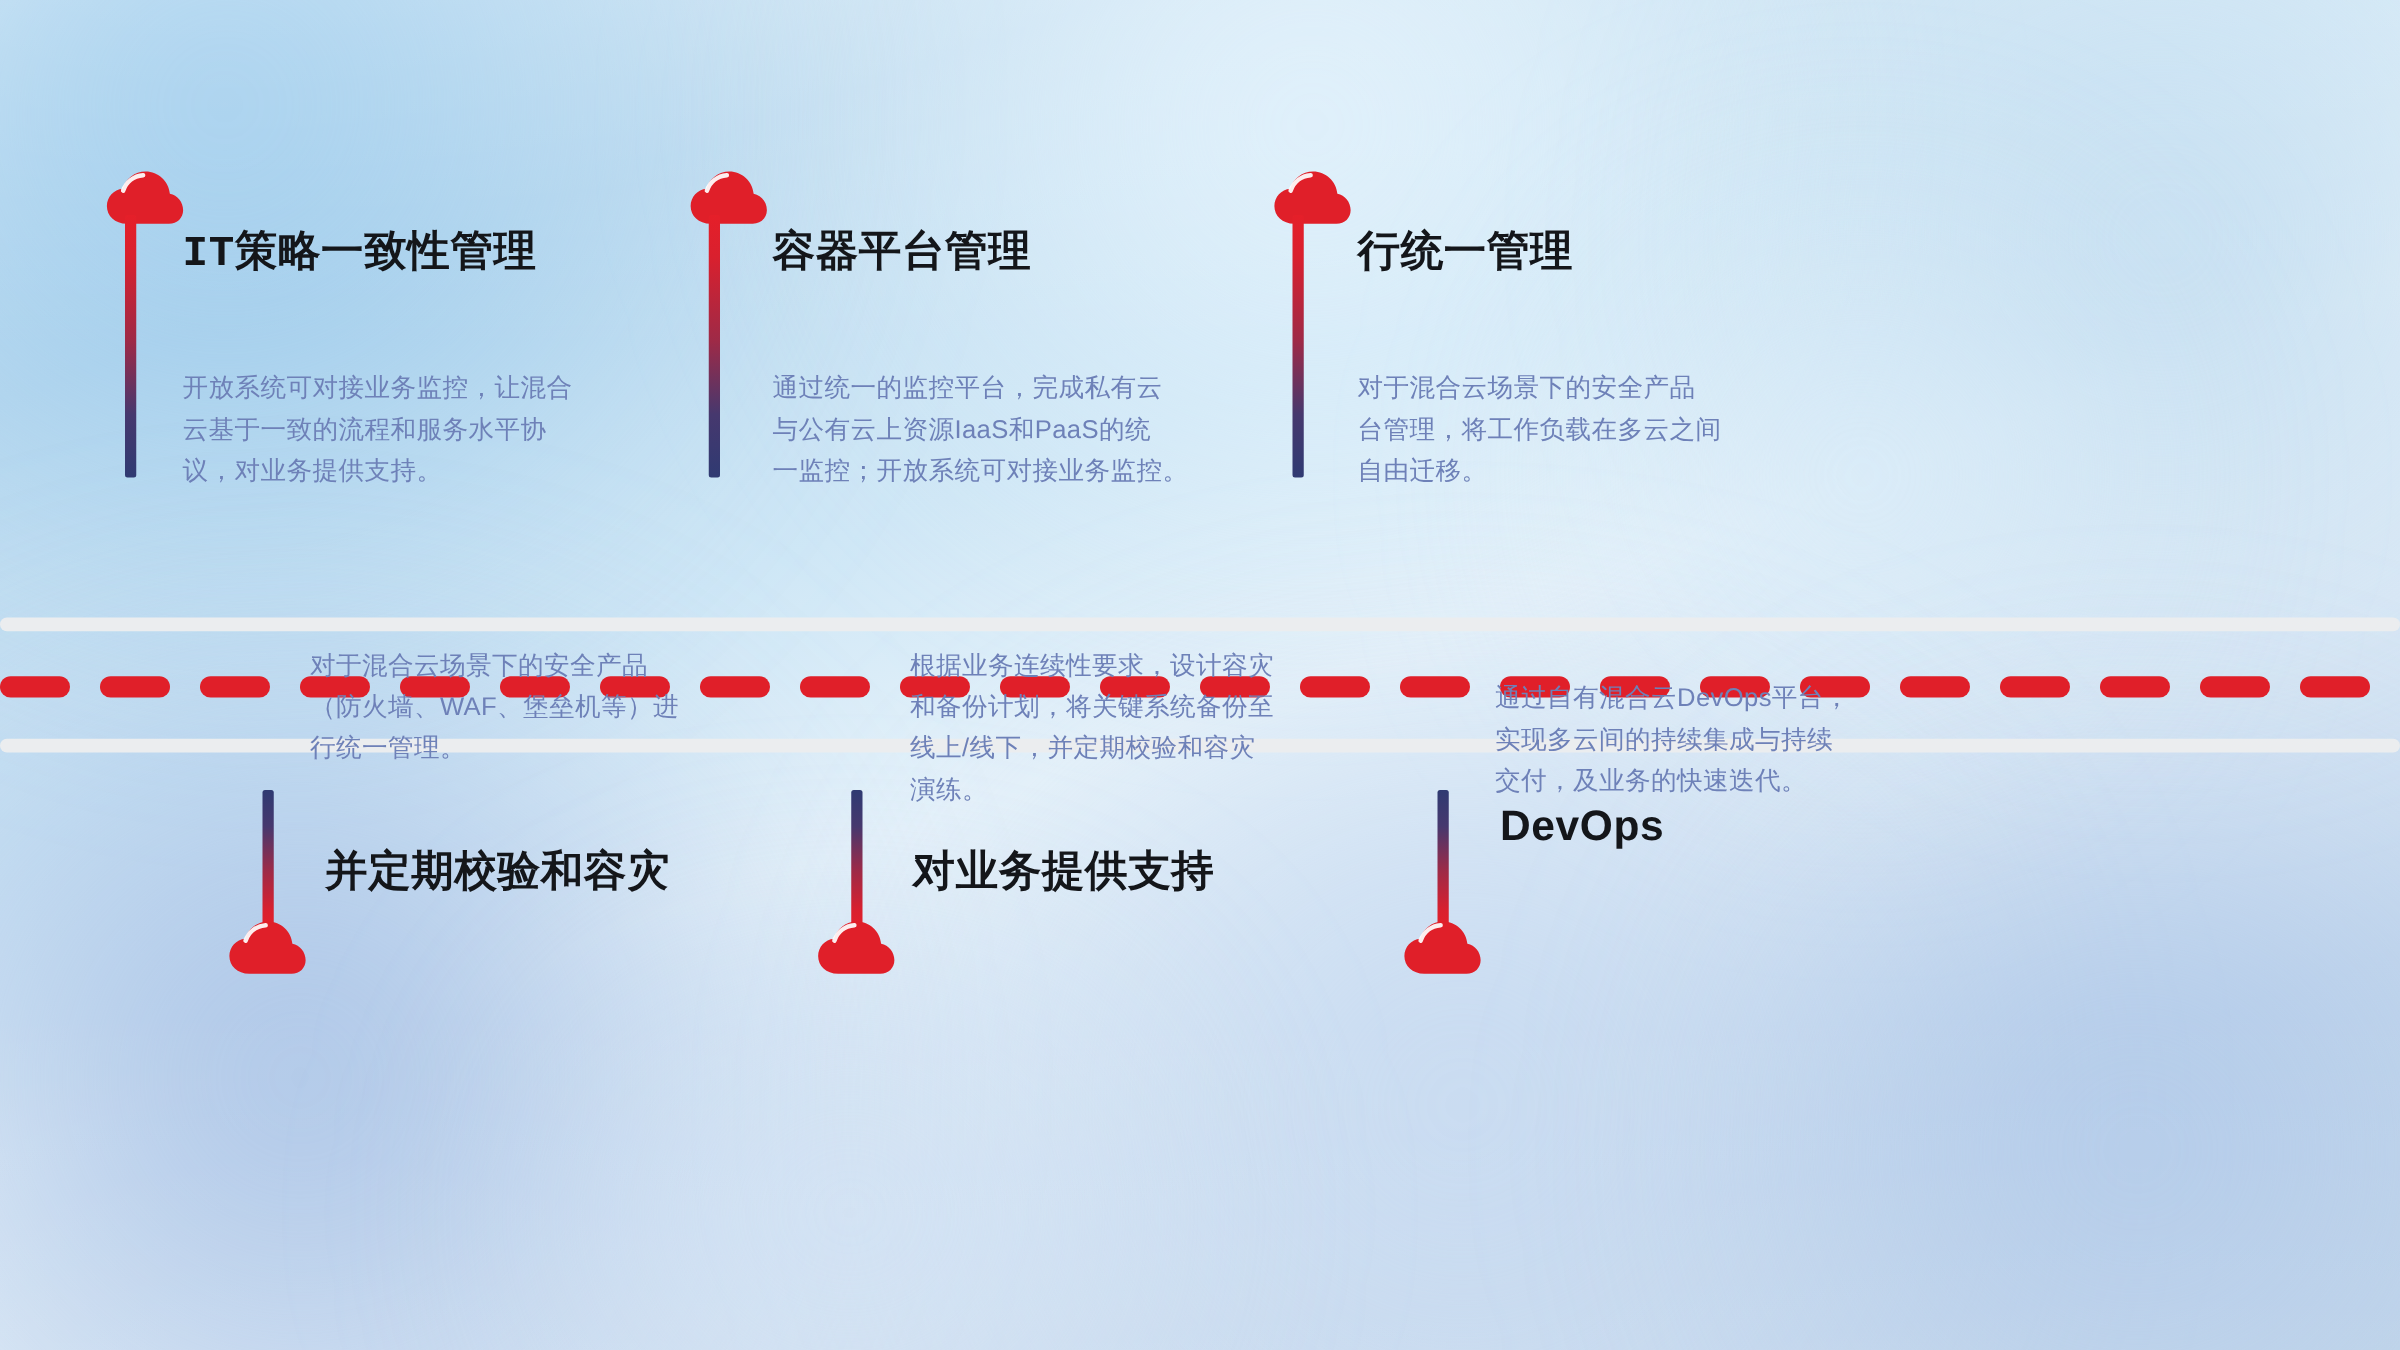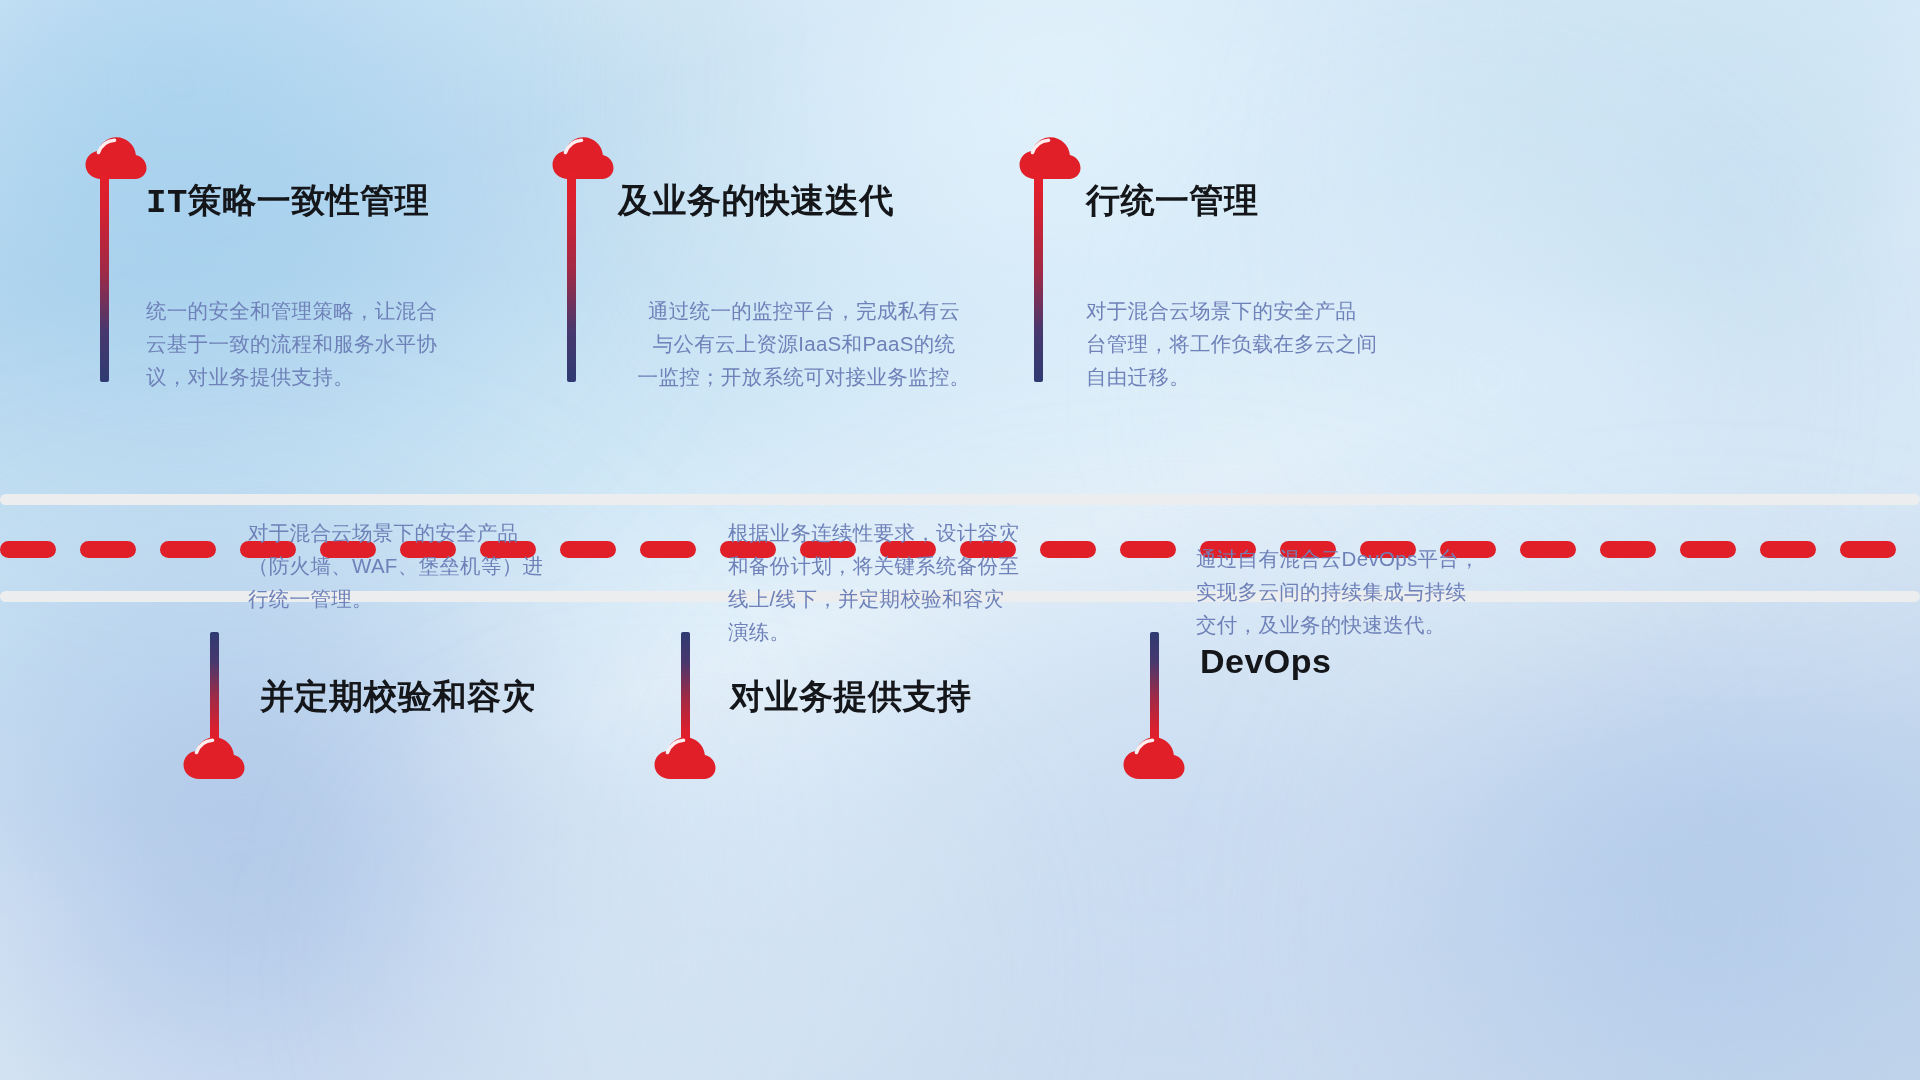--- a/index.html
+++ b/index.html
@@ -74,35 +74,35 @@
 
   <div class="col">
     <div class="cloud" style="left:84px;top:134px;">
       <svg viewBox="0 0 64 48" width="64" height="48">
         <path d="M17.5 45 C7.8 45 1.5 38.6 1.5 30.8 C1.5 23.6 7 17.7 14.2 17.0 C16.4 9.0 23.8 3.2 32.5 3.2 C42.6 3.2 51 11.0 51.9 21.0 C58.0 22.3 62.5 27.7 62.5 34.1 C62.5 40.1 57.8 45 51.2 45 Z" fill="#e01f29"></path>
         <path d="M14.5 18.5 C17.0 11.5 23.0 6.8 30.5 6.2" fill="none" stroke="#ffffff" stroke-width="3.6" stroke-linecap="round" opacity=".92"></path>
       </svg>
     </div>
     <div class="stem down" style="left:100px;top:172px;height:210px;"></div>
     <div class="heading" style="left:146px;top:178px;font-family:Liberation Mono, monospace;">IT策略一致性管理</div>
-    <div class="para" style="left:146px;top:294px;width:360px;">统一的安全和管理策略，让混合
+    <div class="para" style="left:146px;top:294px;width:360px;">开放系统可对接业务监控，让混合
 云基于一致的流程和服务水平协
 议，对业务提供支持。</div>
   </div>
 
   <div class="col">
     <div class="cloud" style="left:551px;top:134px;">
       <svg viewBox="0 0 64 48" width="64" height="48">
         <path d="M17.5 45 C7.8 45 1.5 38.6 1.5 30.8 C1.5 23.6 7 17.7 14.2 17.0 C16.4 9.0 23.8 3.2 32.5 3.2 C42.6 3.2 51 11.0 51.9 21.0 C58.0 22.3 62.5 27.7 62.5 34.1 C62.5 40.1 57.8 45 51.2 45 Z" fill="#e01f29"></path>
         <path d="M14.5 18.5 C17.0 11.5 23.0 6.8 30.5 6.2" fill="none" stroke="#ffffff" stroke-width="3.6" stroke-linecap="round" opacity=".92"></path>
       </svg>
     </div>
     <div class="stem down" style="left:567px;top:172px;height:210px;"></div>
-    <div class="heading" style="left:618px;top:178px;">及业务的快速迭代</div>
-    <div class="para" style="left:618px;top:294px;width:372px;text-align:center;">通过统一的监控平台，完成私有云
+    <div class="heading" style="left:618px;top:178px;">容器平台管理</div>
+    <div class="para" style="left:618px;top:294px;width:372px;">通过统一的监控平台，完成私有云
 与公有云上资源IaaS和PaaS的统
 一监控；开放系统可对接业务监控。</div>
   </div>
 
   <div class="col">
     <div class="cloud" style="left:1018px;top:134px;">
       <svg viewBox="0 0 64 48" width="64" height="48">
         <path d="M17.5 45 C7.8 45 1.5 38.6 1.5 30.8 C1.5 23.6 7 17.7 14.2 17.0 C16.4 9.0 23.8 3.2 32.5 3.2 C42.6 3.2 51 11.0 51.9 21.0 C58.0 22.3 62.5 27.7 62.5 34.1 C62.5 40.1 57.8 45 51.2 45 Z" fill="#e01f29"></path>
         <path d="M14.5 18.5 C17.0 11.5 23.0 6.8 30.5 6.2" fill="none" stroke="#ffffff" stroke-width="3.6" stroke-linecap="round" opacity=".92"></path>
       </svg>

